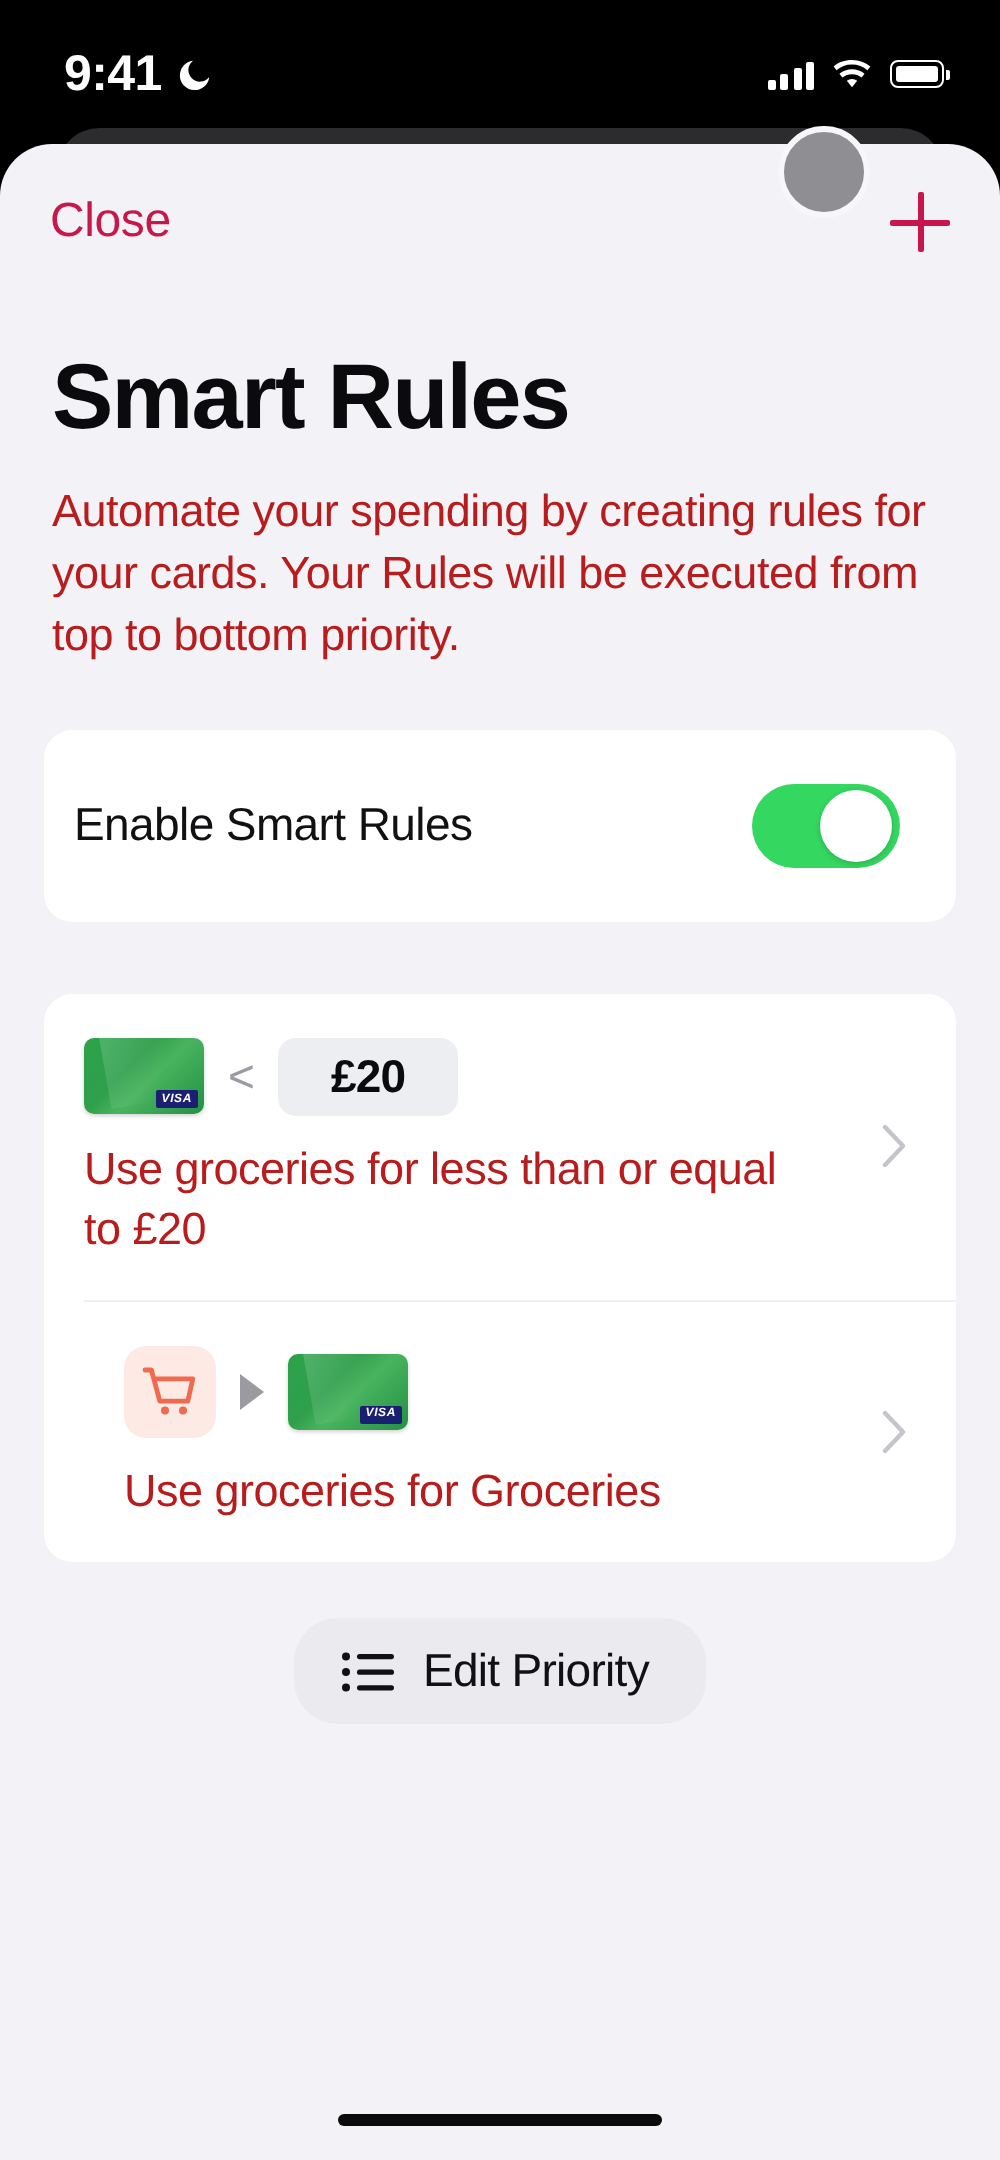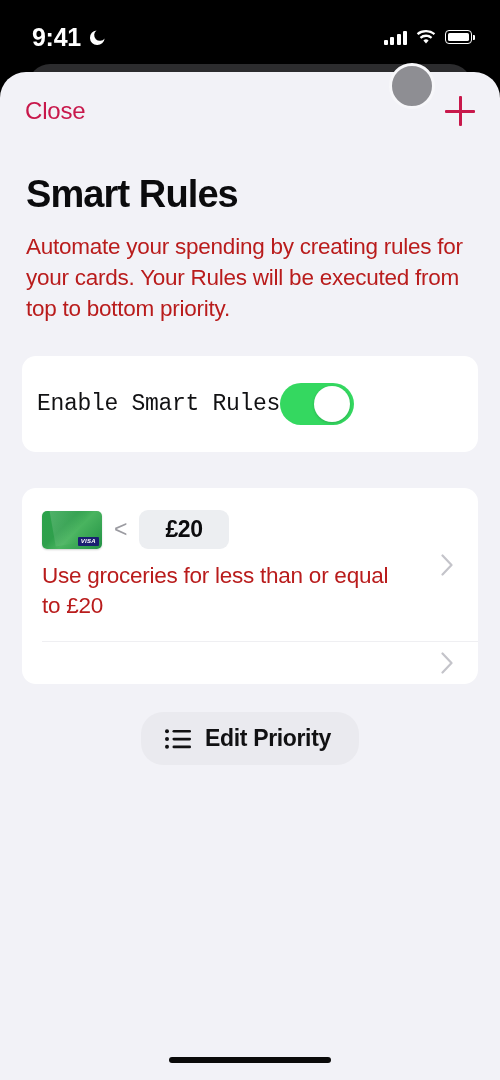--- a/index.html
+++ b/index.html
@@ -84,38 +84,37 @@
     position:absolute; top:63px; left:389px;
     width:46px; height:46px; border-radius:50%;
     background:#8e8e93;
     border:3px solid #f7f7fa;
     z-index:30;
   }
 
   
   .headings { padding:24px 26px 0 26px; }
   .page-title {
-    font-size:38px; font-weight:bold; color:#0b0b0d;
+    font-size:46px; font-weight:bold; color:#0b0b0d;
     letter-spacing:-0.9px; line-height:1.08;
   }
   .page-desc {
     margin-top:16px;
     font-size:22.5px; color:#b91c1c; line-height:1.38;
     letter-spacing:-0.25px;
   }
 
   
   .card {
     margin:0 22px; background:#fff; border-radius:14px;
   }
   .card.toggle-card {
     margin-top:32px; height:96px;
-    display:flex; align-items:center; justify-content:flex-start;
+    display:flex; align-items:center; justify-content:space-between;
     padding:0 28px 0 15px;
-    font-family:Liberation Mono, monospace;
   }
   .toggle-label { font-size:23px; color:#111113; letter-spacing:-0.3px; }
   .switch {
     width:74px; height:42px; border-radius:21px;
     background:#34d860; position:relative; cursor:pointer; flex:none;
   }
   .switch .knob {
     position:absolute; top:3px; left:34px;
     width:36px; height:36px; border-radius:50%;
     background:#fff; box-shadow:0 1px 3px rgba(0,0,0,.18);
@@ -190,21 +189,21 @@
   
   .edit-wrap { display:flex; justify-content:center; margin-top:28px; }
   .edit-btn {
     display:flex; align-items:center; gap:14px;
     background:#eaeaef; border:none; border-radius:22px;
     padding:13px 28px 13px 24px; cursor:pointer;
     font-family:"Liberation Sans", sans-serif;
   }
   .list-icon { width:26px; height:20px; display:block; }
   .edit-label {
-    font-size:23px; font-weight:bold; color:#111113; letter-spacing:-0.35px;
+    font-size:23px; font-weight:normal; color:#111113; letter-spacing:-0.35px;
   }
 
   
   .home-indicator {
     position:absolute; bottom:17px; left:50%; transform:translateX(-50%);
     width:162px; height:6px; border-radius:3px; background:#0a0a0a;
     z-index:35;
   }
 </style>
 </head>
@@ -273,20 +272,37 @@
             <span class="amount-pill">£20</span>
           </div>
           <div class="rule-desc">Use groceries for less than or equal to £20</div>
         </div>
         <svg class="chevron" viewBox="0 0 13 22">
           <path d="M1.5 1.5L10.5 11l-9 9.5" stroke="#c4c4ca" stroke-width="2.2" fill="none" stroke-linecap="round" stroke-linejoin="round"></path>
         </svg>
       </div>
 
       <div class="rule-row">
+        <div class="rule-inner">
+          <div class="rule-top">
+            <div class="cat-icon">
+              <svg width="28" height="26" viewBox="0 0 28 26">
+                <path d="M1.5 2h3.2l1.2 4.4m0 0l3 11.2h14L25.4 6.4H5.9z" stroke="#ef6a4e" stroke-width="2.4" fill="none" stroke-linecap="round" stroke-linejoin="round"></path>
+                <circle cx="11.5" cy="22.3" r="2" fill="#ef6a4e"></circle>
+                <circle cx="20.5" cy="22.3" r="2" fill="#ef6a4e"></circle>
+              </svg>
+            </div>
+            <div class="tri-arrow"></div>
+            <div class="visa-card">
+              <span class="shine"></span>
+              <span class="visa-logo">VISA</span>
+            </div>
+          </div>
+          <div class="rule-desc">Use groceries for Groceries</div>
+        </div>
         <svg class="chevron" viewBox="0 0 13 22">
           <path d="M1.5 1.5L10.5 11l-9 9.5" stroke="#c4c4ca" stroke-width="2.2" fill="none" stroke-linecap="round" stroke-linejoin="round"></path>
         </svg>
       </div>
 
     </div>
 
     <div class="edit-wrap">
       <button class="edit-btn">
         <svg class="list-icon" viewBox="0 0 26 20">

